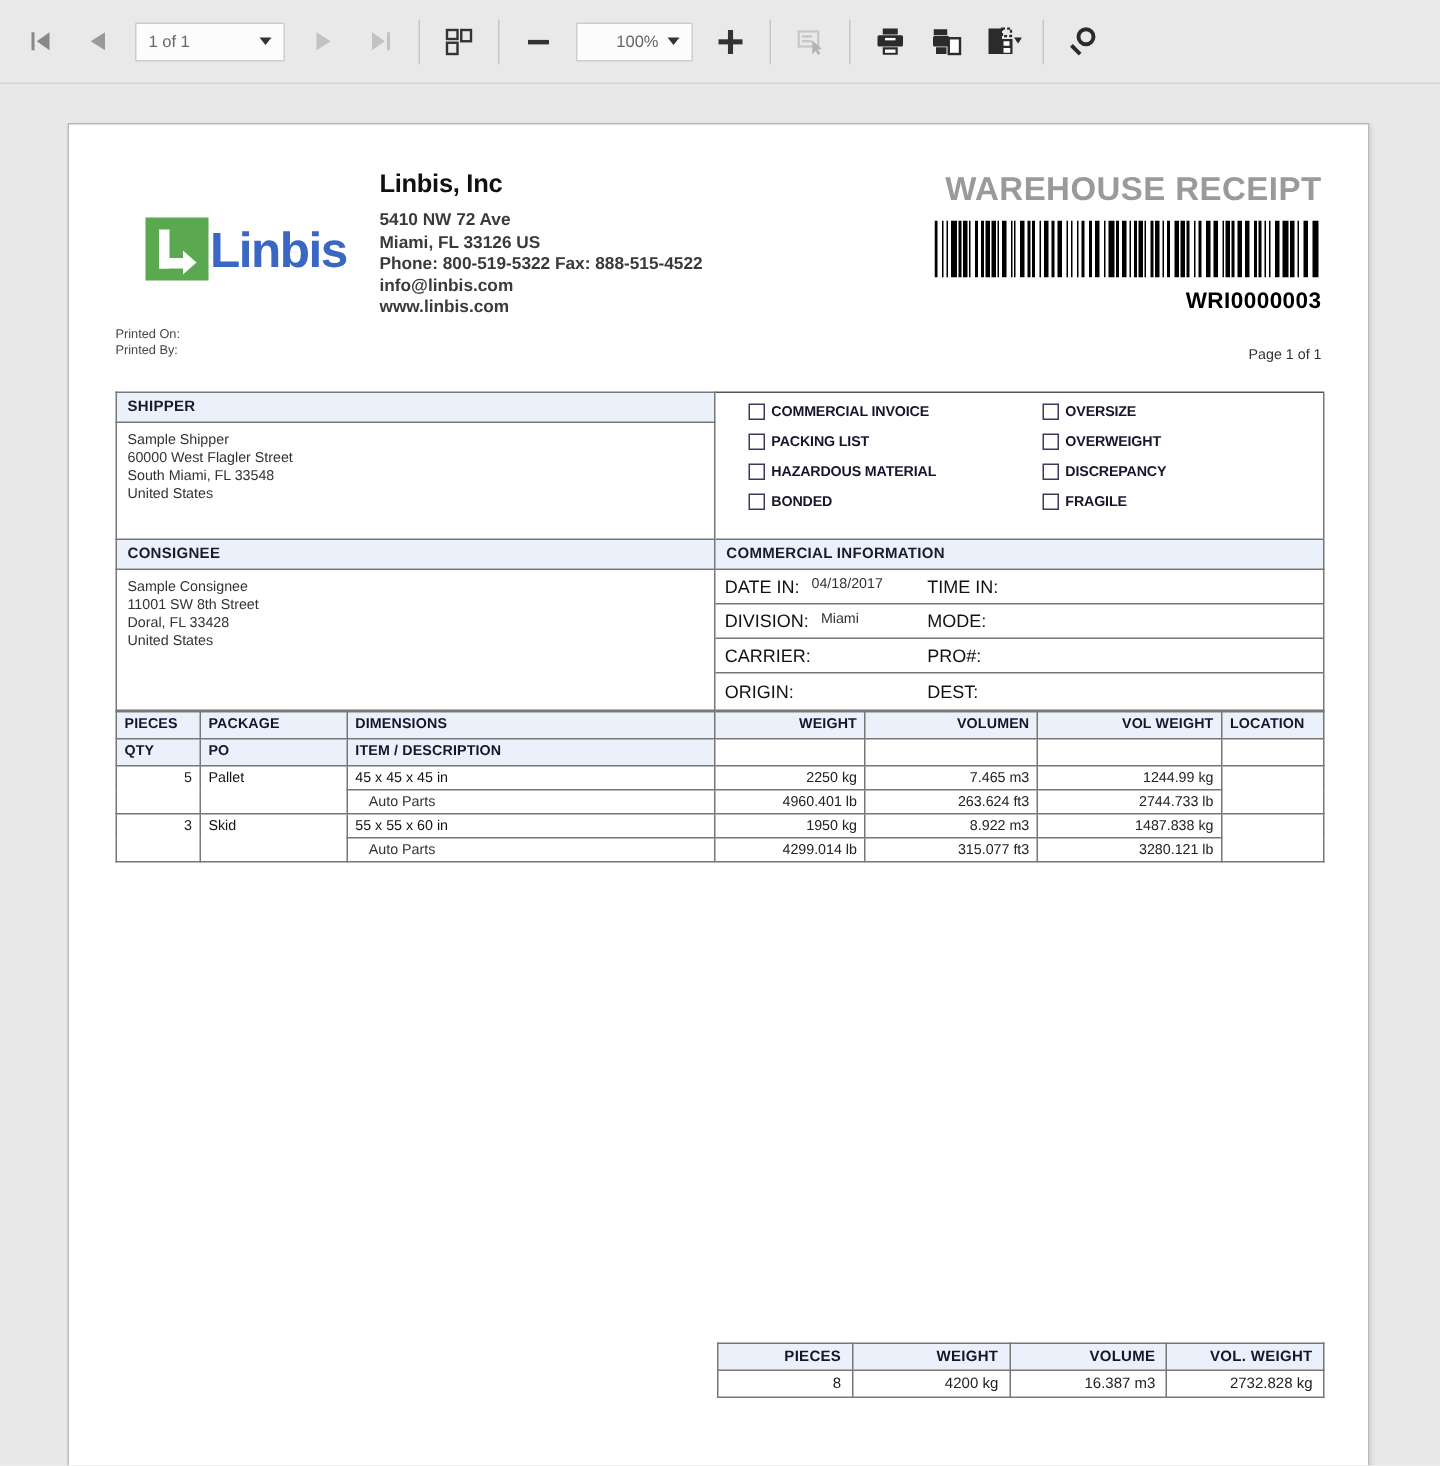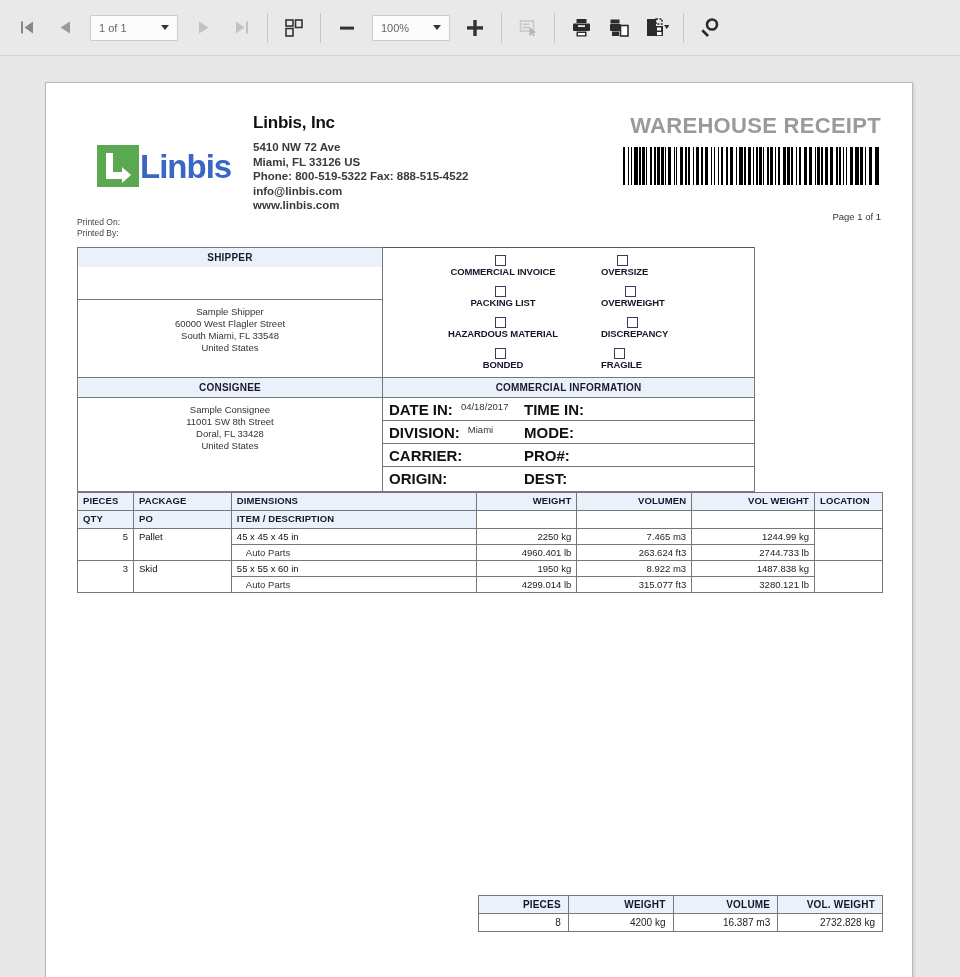--- a/index.html
+++ b/index.html
@@ -39,28 +39,28 @@
     position: relative;
     height: 26px;
     background: #fcfcfc;
     border: 1px solid #cdcdcd;
     border-radius: 1px;
     display: flex;
     align-items: center;
     padding: 0 8px;
     cursor: pointer;
   }
-  .combo.pages { width: 88px; margin: 16px 6px; }
+  .combo.pages { width: 100px; margin: 16px 6px; }
   .combo.zoom  { width: 78px; margin: 0 6px; }
   .combo .val {
     font-size: 11px;
     color: #666;
     flex: 1;
   }
-  .combo.zoom .val { text-align: left; }
+  .combo.zoom .val { text-align: right; }
   .caret {
     width: 0; height: 0;
     border-left: 4.5px solid transparent;
     border-right: 4.5px solid transparent;
     border-top: 5px solid #333;
     margin-left: 6px;
   }
   .glyph { display: block; }
 
   
@@ -171,25 +171,24 @@
     margin-top: 2px;
     letter-spacing: 0.3px;
   }
   .pageof {
     font-size: 9.5px; color: #333;
     margin-top: 22px;
   }
 
   
   .grid {
-    margin-top: 2px;
-    width: 678px;
+    margin-top: 16px;
+    width: 806px;
     border: 1px solid #555;
     border-collapse: collapse;
-    text-align: center;
   }
   .grid td, .grid th {
     border: 1px solid #777;
     padding: 0;
     vertical-align: top;
   }
   .band {
     background: #eaf1fa;
     font-size: 10px;
     font-weight: bold;
@@ -202,21 +201,21 @@
     color: #333;
     line-height: 12px;
     padding: 6px 7px 6px 7px;
     font-weight: 500;
   }
 
   
   .ckpanel { padding: 7px 4px 5px 22px; }
   .ckrow { display: flex; margin-bottom: 9px; }
   .ckrow:last-child { margin-bottom: 2px; }
-  .ckcell { display: flex; align-items: center; flex-direction: column; }
+  .ckcell { display: flex; align-items: center; }
   .ckcell.c1 { width: 196px; }
   .ckbox {
     width: 11px; height: 11px;
     border: 1px solid #3a3a5e;
     background: #fff;
     margin-right: 4px;
     flex: none;
   }
   .cklabel {
     font-size: 9.5px; font-weight: bold; color: #15152b;
@@ -230,21 +229,21 @@
     display: flex;
     border-bottom: 1px solid #777;
     height: 23px;
     align-items: center;
     padding-left: 6px;
   }
   .airow:last-child { border-bottom: 0; }
   .ai-l { width: 135px; display: flex; }
   .ai-r { display: flex; }
   .ai-k {
-    font-size: 15px; font-weight: bold; color: #111;
+    font-size: 12px; font-weight: normal; color: #111;
     white-space: nowrap;
   }
   .ai-v {
     font-size: 9.5px; color: #333; margin-left: 8px;
     white-space: nowrap;
   }
 
   
   .items {
     width: 806px;
@@ -516,20 +515,21 @@
                 <rect x="220" y="0" width="1" height="38"></rect>
                 <rect x="223" y="0" width="1" height="38"></rect>
                 <rect x="227" y="0" width="3" height="38"></rect>
                 <rect x="232" y="0" width="4" height="38"></rect>
                 <rect x="237" y="0" width="3" height="38"></rect>
                 <rect x="242" y="0" width="1" height="38"></rect>
                 <rect x="246" y="0" width="3" height="38"></rect>
                 <rect x="252" y="0" width="4" height="38"></rect>
               </g>
       </svg>
+      <div class="wri">WRI0000003</div>
       <div class="pageof">Page 1 of 1</div>
     </div>
   </div>
 
   <table class="grid">
     <tbody>
             <tr>
       <td style="width:400px">
         <div class="band">SHIPPER</div>
       </td>

